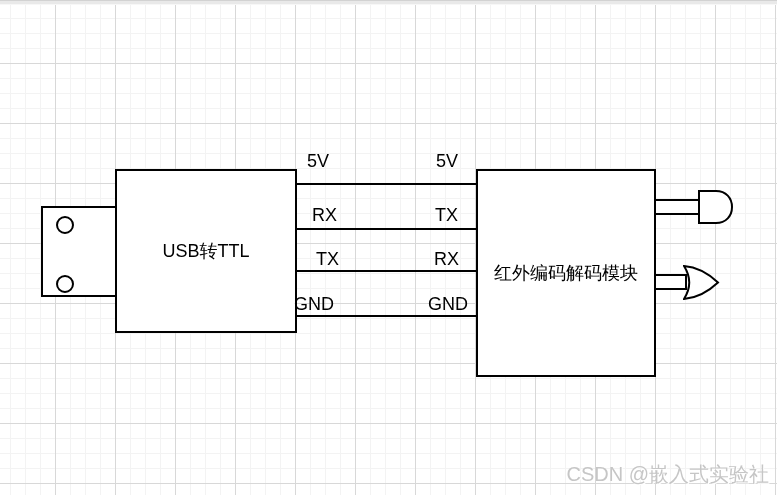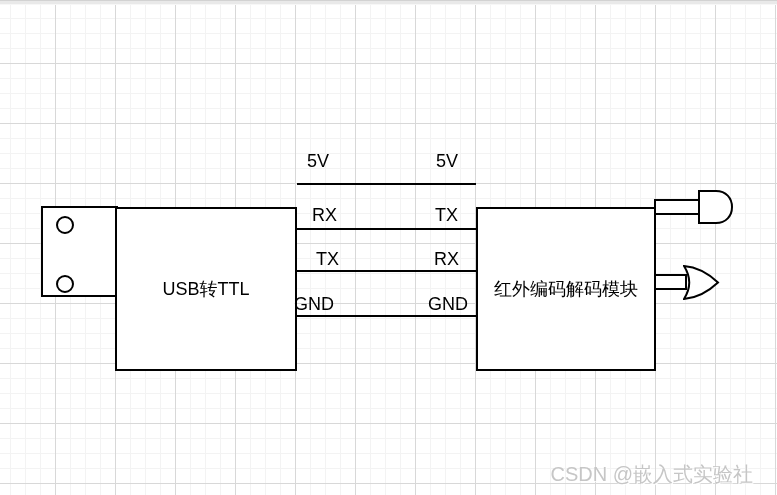--- a/index.html
+++ b/index.html
@@ -17,34 +17,34 @@
       linear-gradient(90deg, #f3f3f3 1px, transparent 1px);
     background-size:60px 60px,60px 60px,15px 15px,15px 15px;
     background-position:0 3px,55px 0,0 3px,10px 0;
   }
   .topbar{
     position:absolute;left:0;top:0;width:777px;height:5px;
     background:linear-gradient(#d2d2d2 0,#d2d2d2 1px,#e9e9e9 1px,#e9e9e9 4px,#f7f7f7 4px,#f7f7f7 5px);
   }
   .shape{
     position:absolute;box-sizing:border-box;
-    background:#ffffff;border:2px solid #000000;margin-top:38px;
+    background:#ffffff;border:2px solid #000000;
   }
   .module-label{
     position:absolute;inset:0;display:flex;align-items:center;justify-content:center;
     font-size:18px;color:#000;white-space:nowrap;
   }
   .usb-plug{position:absolute;left:41px;top:206px;width:77px;height:91px;box-sizing:border-box;background:#fff;border:2px solid #000;}
   .pin-hole{position:absolute;width:18px;height:18px;box-sizing:border-box;border:2px solid #000;border-radius:50%;background:#fff;}
   .wire{position:absolute;left:297px;width:179px;height:2px;background:#000;}
   .wire-label{position:absolute;font-size:18px;line-height:20px;color:#000;white-space:nowrap;}
   .lead{position:absolute;box-sizing:border-box;background:#fff;border:2px solid #000;}
   .gate{position:absolute;}
   .watermark{
-    position:absolute;right:24px;top:463px;
+    position:absolute;right:8px;top:463px;
     font-size:20px;line-height:22px;color:#c6c6c6;
     text-shadow:1px 1px 0 #ffffff;
     white-space:nowrap;
   }
 </style>
 </head>
 <body>
 
 <div class="canvas">
 
@@ -52,21 +52,21 @@
 
   <div class="usb-plug">
     <div class="pin-hole" style="left:13px;top:8px;"></div>
     <div class="pin-hole" style="left:13px;top:67px;"></div>
   </div>
 
   <div class="shape" style="left:115px;top:169px;width:182px;height:164px;">
     <div class="module-label">USB转TTL</div>
   </div>
 
-  <div class="shape" style="left:476px;top:169px;width:180px;height:164px;padding-left:48px;">
+  <div class="shape" style="left:476px;top:169px;width:180px;height:208px;padding-left:48px;">
     <div class="module-label">红外编码解码模块</div>
   </div>
 
   <div class="wire" style="top:183px;"></div>
   <div class="wire" style="top:228px;"></div>
   <div class="wire" style="top:270px;"></div>
   <div class="wire" style="top:315px;"></div>
 
   <div class="wire-label" style="left:307px;top:151px;">5V</div>
   <div class="wire-label" style="left:312px;top:205px;">RX</div>

